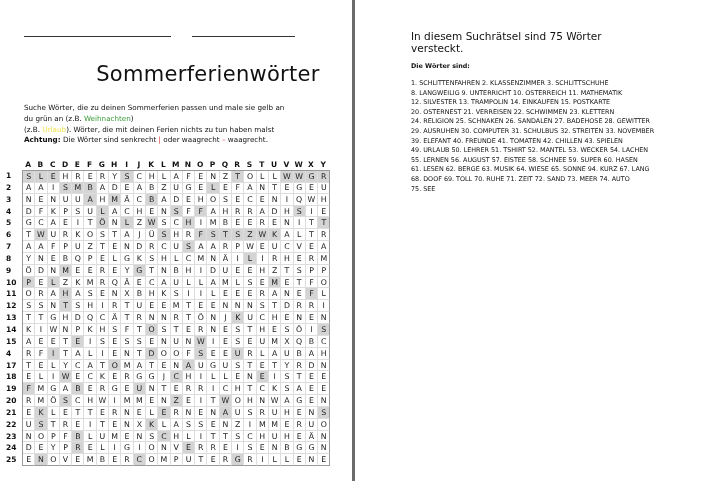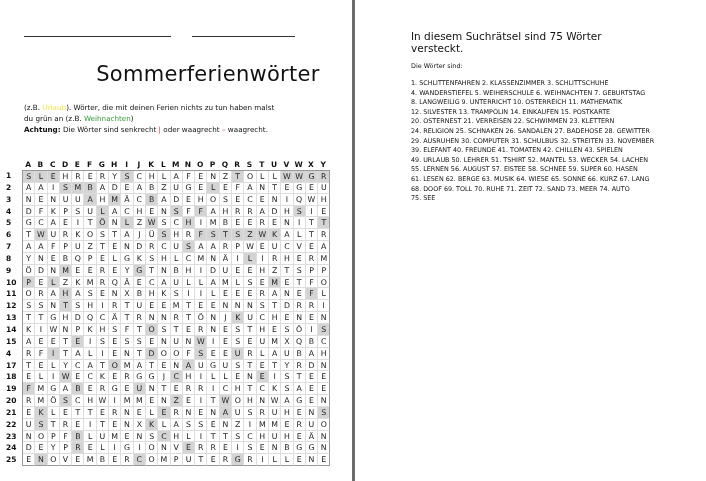--- a/index.html
+++ b/index.html
@@ -16,36 +16,37 @@
   .instr b{font-weight:bold;}
   .grid-wrap{position:absolute;left:6px;top:160px;}
   .col-header{display:flex;margin-left:16px;height:10px;}
   .col-header span{width:12.3px;text-align:center;font-size:7.5px;font-weight:bold;line-height:10px;}
   .grid-row{display:flex;height:11.85px;}
   .row-num{width:16px;font-size:7.5px;font-weight:bold;line-height:11.85px;text-align:left;}
   .cells{display:flex;border-left:1px solid #999;}
   .cell{width:12.3px;height:11.85px;box-sizing:border-box;border-right:1px solid #ddd;border-bottom:1px solid #ddd;font-size:7.8px;line-height:11.85px;text-align:center;color:#222;}
   .cell.hl{background:#d4d4d4;}
   .right-heading{position:absolute;left:56px;top:30px;font-size:10.5px;color:#111;}
-  .words-intro{position:absolute;left:56px;top:62px;font-size:6.4px;color:#111;}
+  .words-intro{position:absolute;left:56px;top:62px;font-size:6.4px;color:#111;font-weight:bold;}
   .word-lines{position:absolute;left:56px;top:79px;font-size:6.4px;line-height:9.6px;color:#111;}
   .word-line{white-space:nowrap;}
 </style>
 </head>
 <body>
 
 <div class="page-left">
   <div class="name-line" style="left:24px;width:147px;"></div>
   <div class="name-line" style="left:192px;width:103px;"></div>
 
   <div class="title">Sommerferienwörter</div>
 
   <div class="instr">
+    <div>Suche Wörter, die zu deinen Sommerferien passen und male sie gelb an</div>
+    <div><span>du grün an (z.B. </span><span class="green">Weihnachten</span><span>)</span></div>
     <div><span>(z.B. </span><span class="yellow">Urlaub</span><span>). Wörter, die mit deinen Ferien nichts zu tun haben malst</span></div>
-    <div><span>du grün an (z.B. </span><span class="green">Weihnachten</span><span>)</span></div>
     <div><b>Achtung:</b><span> Die Wörter sind senkrecht </span><span class="red">|</span><span> oder waagrecht </span><span class="red">–</span><span> waagrecht.</span></div>
   </div>
 
   <div class="grid-wrap">
     <div class="col-header" id="col-header">
         <span>A</span>
         <span>B</span>
         <span>C</span>
         <span>D</span>
         <span>E</span>
@@ -825,26 +826,25 @@
   </div>
 </div>
 
 <div class="page-divider"></div>
 
 <div class="page-right">
   <div class="right-heading">In diesem Suchrätsel sind  75 Wörter versteckt.</div>
   <div class="words-intro">Die Wörter sind:</div>
   <div class="word-lines" id="word-lines">
       <div class="word-line">1. SCHLITTENFAHREN  2. KLASSENZIMMER  3. SCHLITTSCHUHE</div>
-      <div class="word-line">4. WANDERSTIEFEL  5. WEIHERSCHULE  6. WEIHNACHTEN  7. GEBURTSTAG</div>
       <div class="word-line">8. LANGWEILIG  9. UNTERRICHT  10. OSTERREICH  11. MATHEMATIK</div>
       <div class="word-line">12. SILVESTER  13. TRAMPOLIN  14. EINKAUFEN  15. POSTKARTE</div>
       <div class="word-line">20. OSTERNEST  21. VERREISEN  22. SCHWIMMEN  23. KLETTERN</div>
       <div class="word-line">24. RELIGION  25. SCHNAKEN  26. SANDALEN  27. BADEHOSE  28. GEWITTER</div>
       <div class="word-line">29. AUSRUHEN  30. COMPUTER  31. SCHULBUS  32. STREITEN  33. NOVEMBER</div>
       <div class="word-line">39. ELEFANT  40. FREUNDE  41. TOMATEN  42. CHILLEN  43. SPIELEN</div>
       <div class="word-line">49. URLAUB  50. LEHRER  51. TSHIRT  52. MANTEL  53. WECKER  54. LACHEN</div>
       <div class="word-line">55. LERNEN  56. AUGUST  57. EISTEE  58. SCHNEE  59. SUPER  60. HASEN</div>
-      <div class="word-line">61. LESEN  62. BERGE  63. MUSIK  64. WIESE  65. SONNE  66. KURZ  67. LANG</div>
+      <div class="word-line">61. LESEN  62. BERGE  63. MUSIK  64. WIESE  65. SONNE  94. KURZ  67. LANG</div>
       <div class="word-line">68. DOOF  69. TOLL  70. RUHE  71. ZEIT  72. SAND  73. MEER  74. AUTO</div>
       <div class="word-line">75. SEE</div>
     </div>
 </div>
 
 </body></html>

